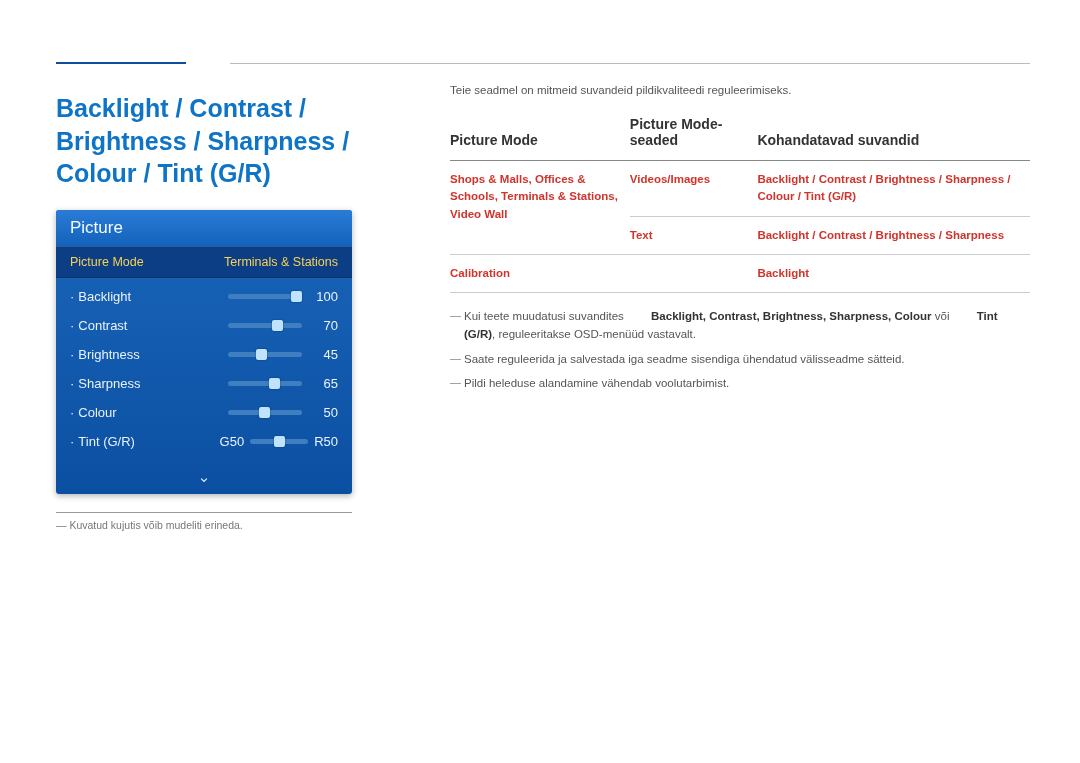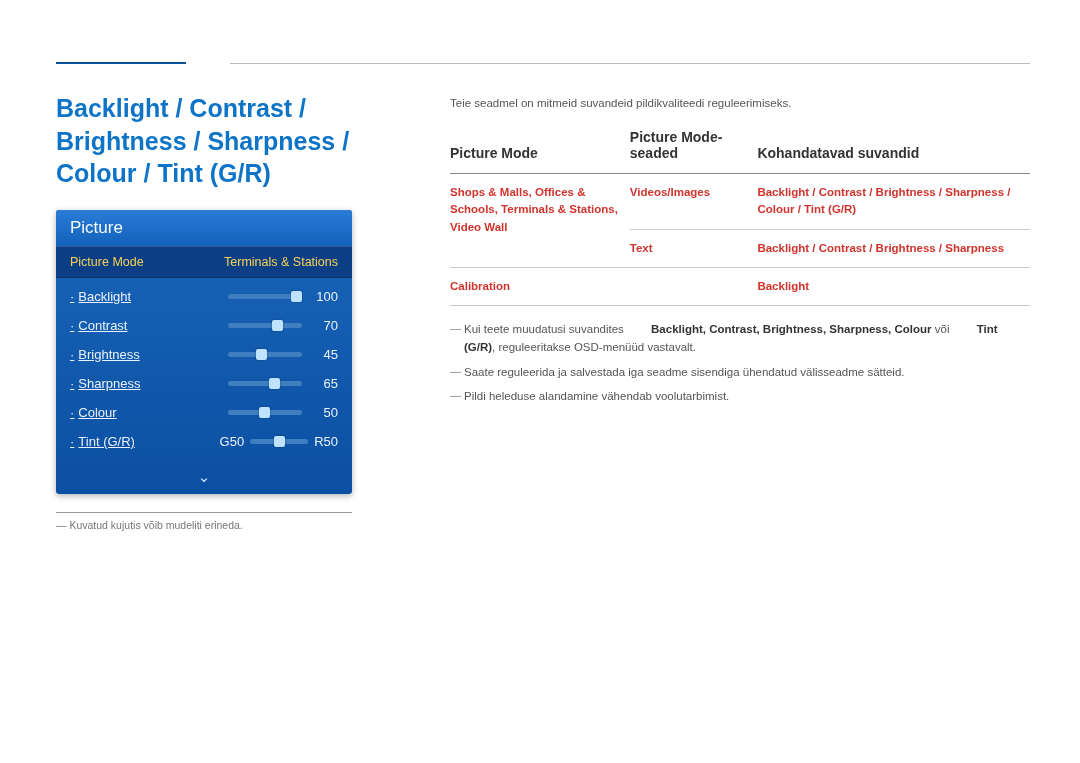--- a/index.html
+++ b/index.html
@@ -76,21 +76,21 @@
   }
   .osd-mode-label { color: #f8d255; font-size: 12.5px; }
   .osd-mode-value { color: #f8d255; font-size: 12.5px; }
   .osd-body { padding: 4px 14px 8px 14px; }
   .osd-item {
     display: flex;
     align-items: center;
     justify-content: space-between;
     padding: 7px 0;
   }
-  .osd-label { flex: 0 0 92px; color: #eaf2fb; font-size: 13px; text-decoration: underline; }
+  .osd-label { flex: 0 0 92px; color: #eaf2fb; font-size: 13px; }
   .osd-dot { color: #eaf2fb; margin-right: 4px; }
   .osd-slider-wrap {
     flex: 1;
     display: flex;
     align-items: center;
     justify-content: flex-end;
     gap: 8px;
   }
   .osd-slider {
     width: 74px; height: 5px;
@@ -123,21 +123,21 @@
     margin-bottom: 6px;
   }
   .disclaimer {
     font-size: 10.5px;
     color: #777;
   }
 
   .right-col {
     position: absolute;
     left: 450px;
-    top: 97px;
+    top: 84px;
     width: 580px;
   }
   .intro {
     font-size: 11.5px;
     color: #555;
     margin-bottom: 20px;
   }
   .table {
     width: 100%;
     border-collapse: collapse;

